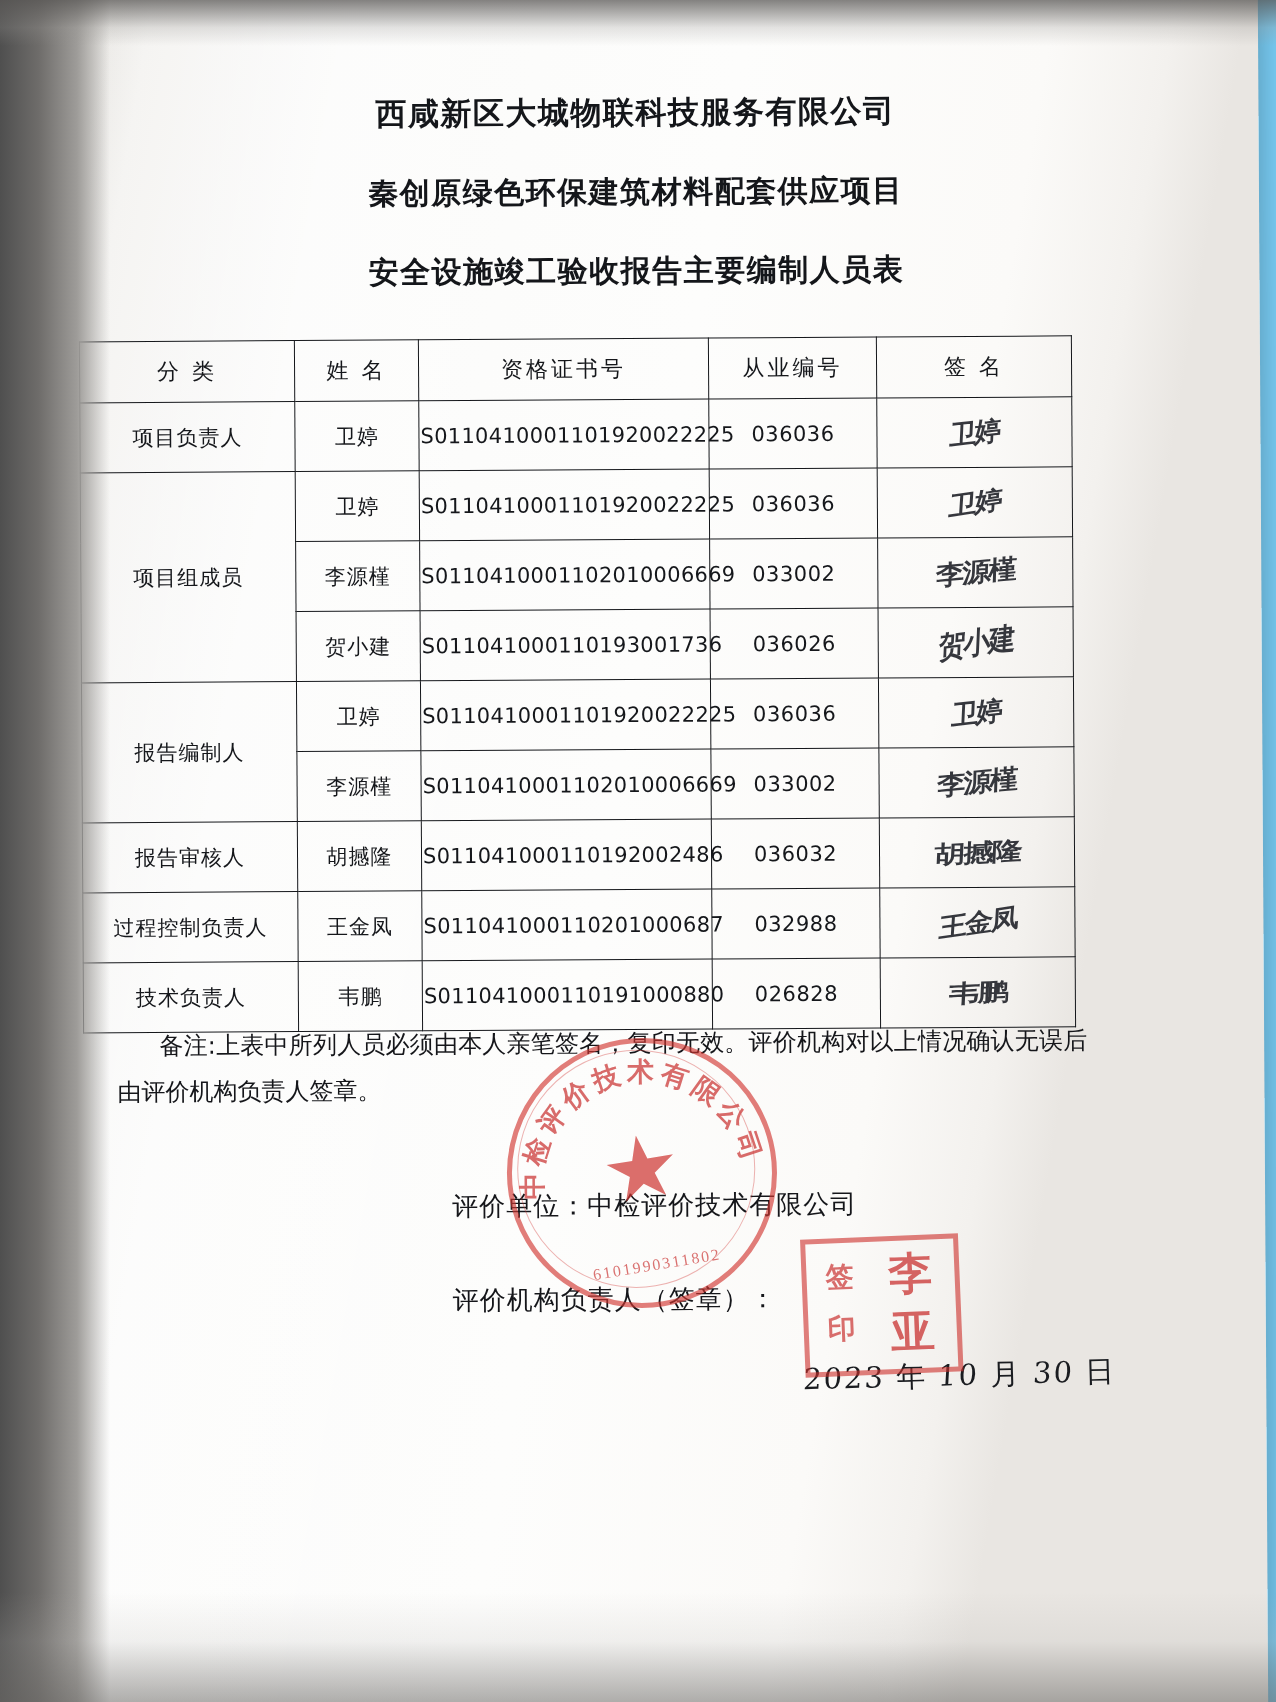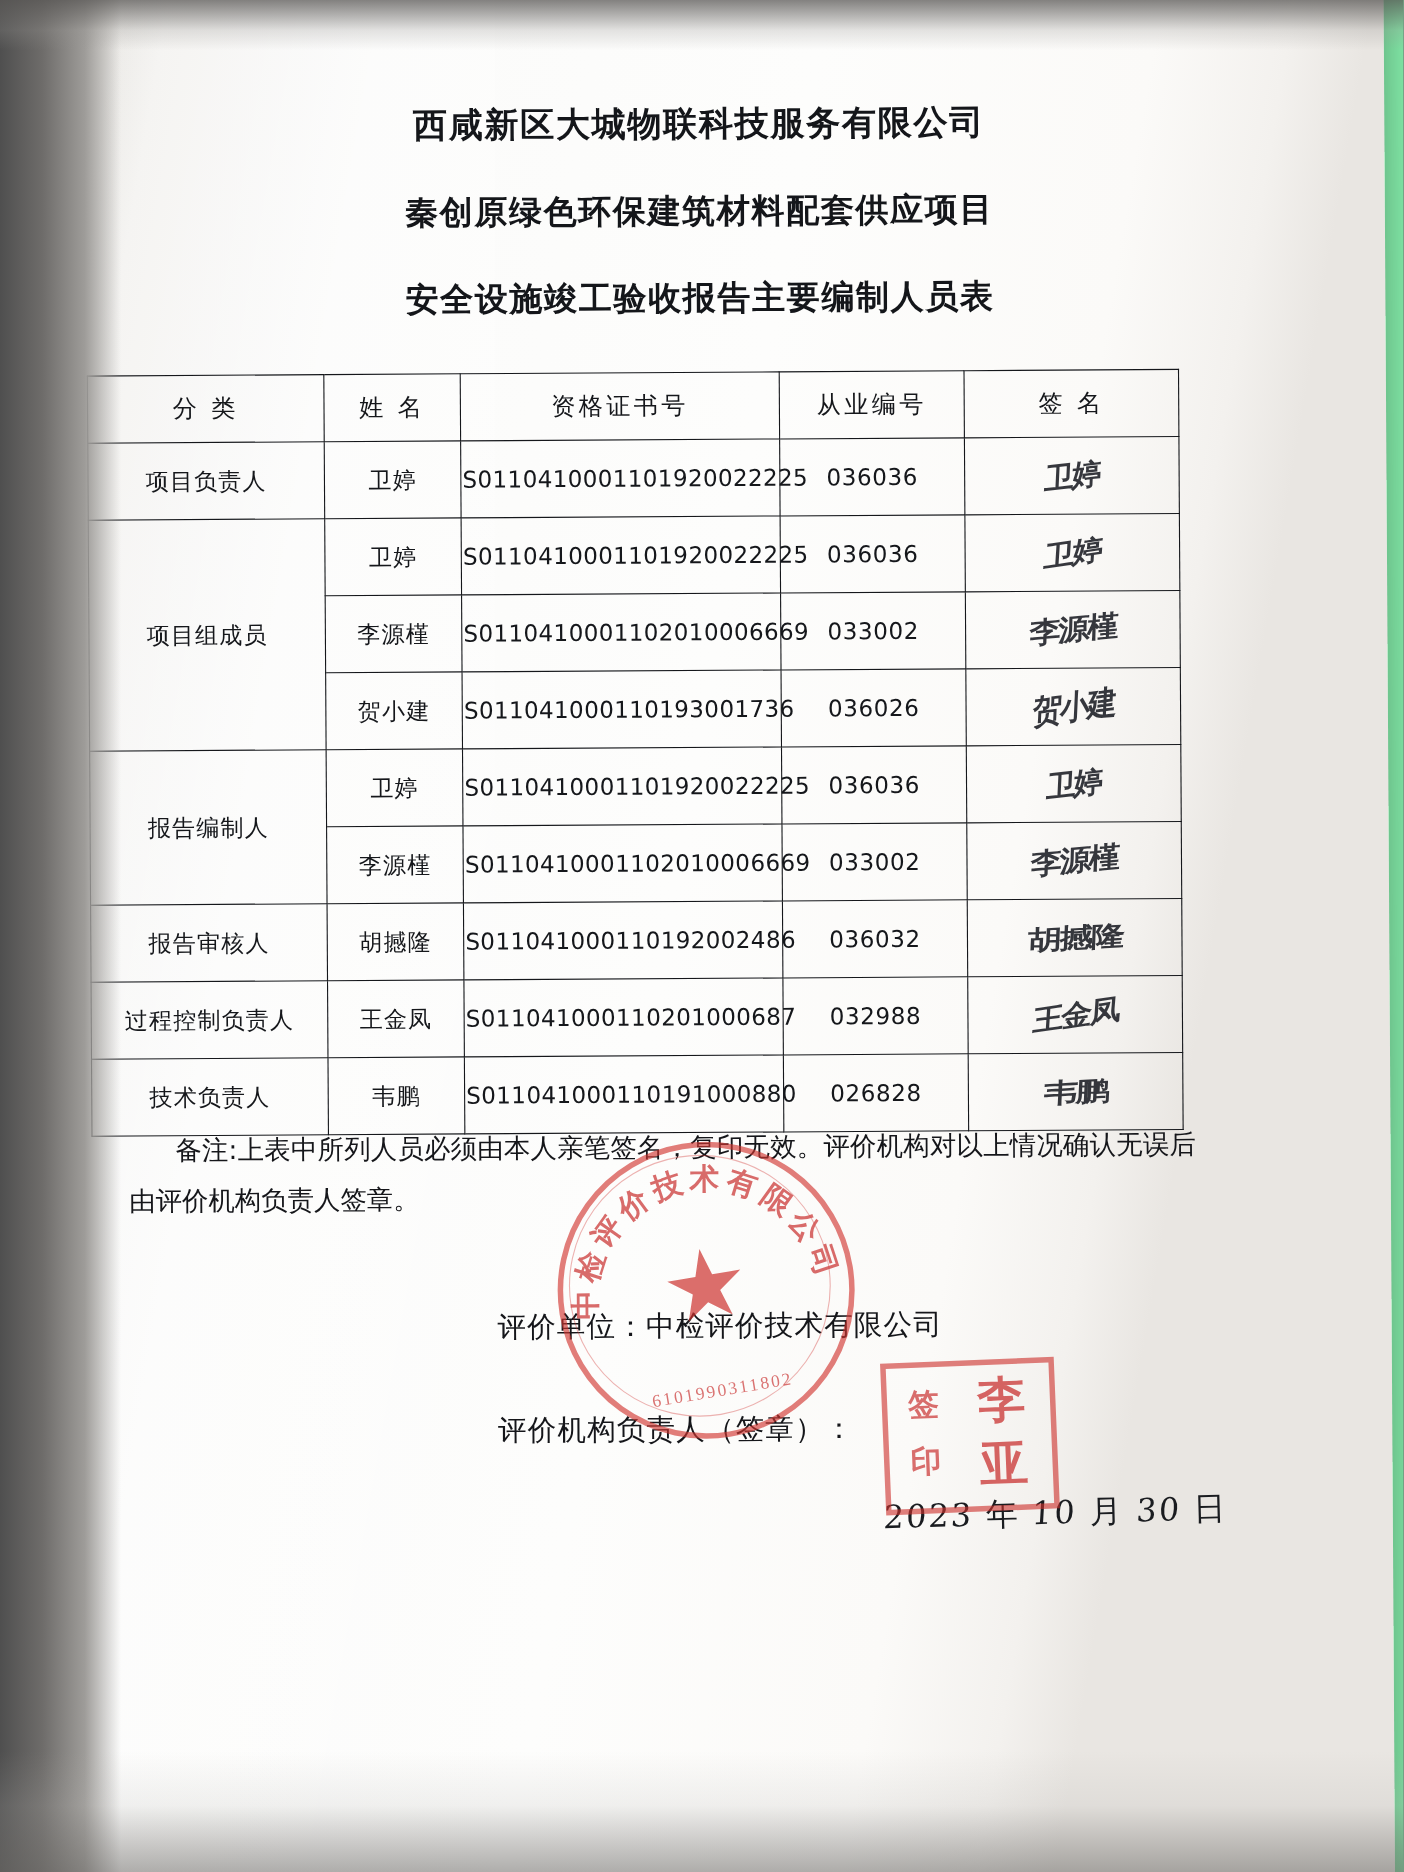--- a/index.html
+++ b/index.html
@@ -11,21 +11,21 @@
     width: 1276px;
     height: 1702px;
     overflow: hidden;
     font-family: "Liberation Serif", serif;
   }
 
   #page {
     position: relative;
     width: 1276px;
     height: 1702px;
-    background: #86efac;
+    background: #7dd3fc;
     overflow: hidden;
   }
 
   
   #paper {
     position: absolute;
     left: 48px;
     top: -12px;
     width: 1215px;
     height: 1730px;

